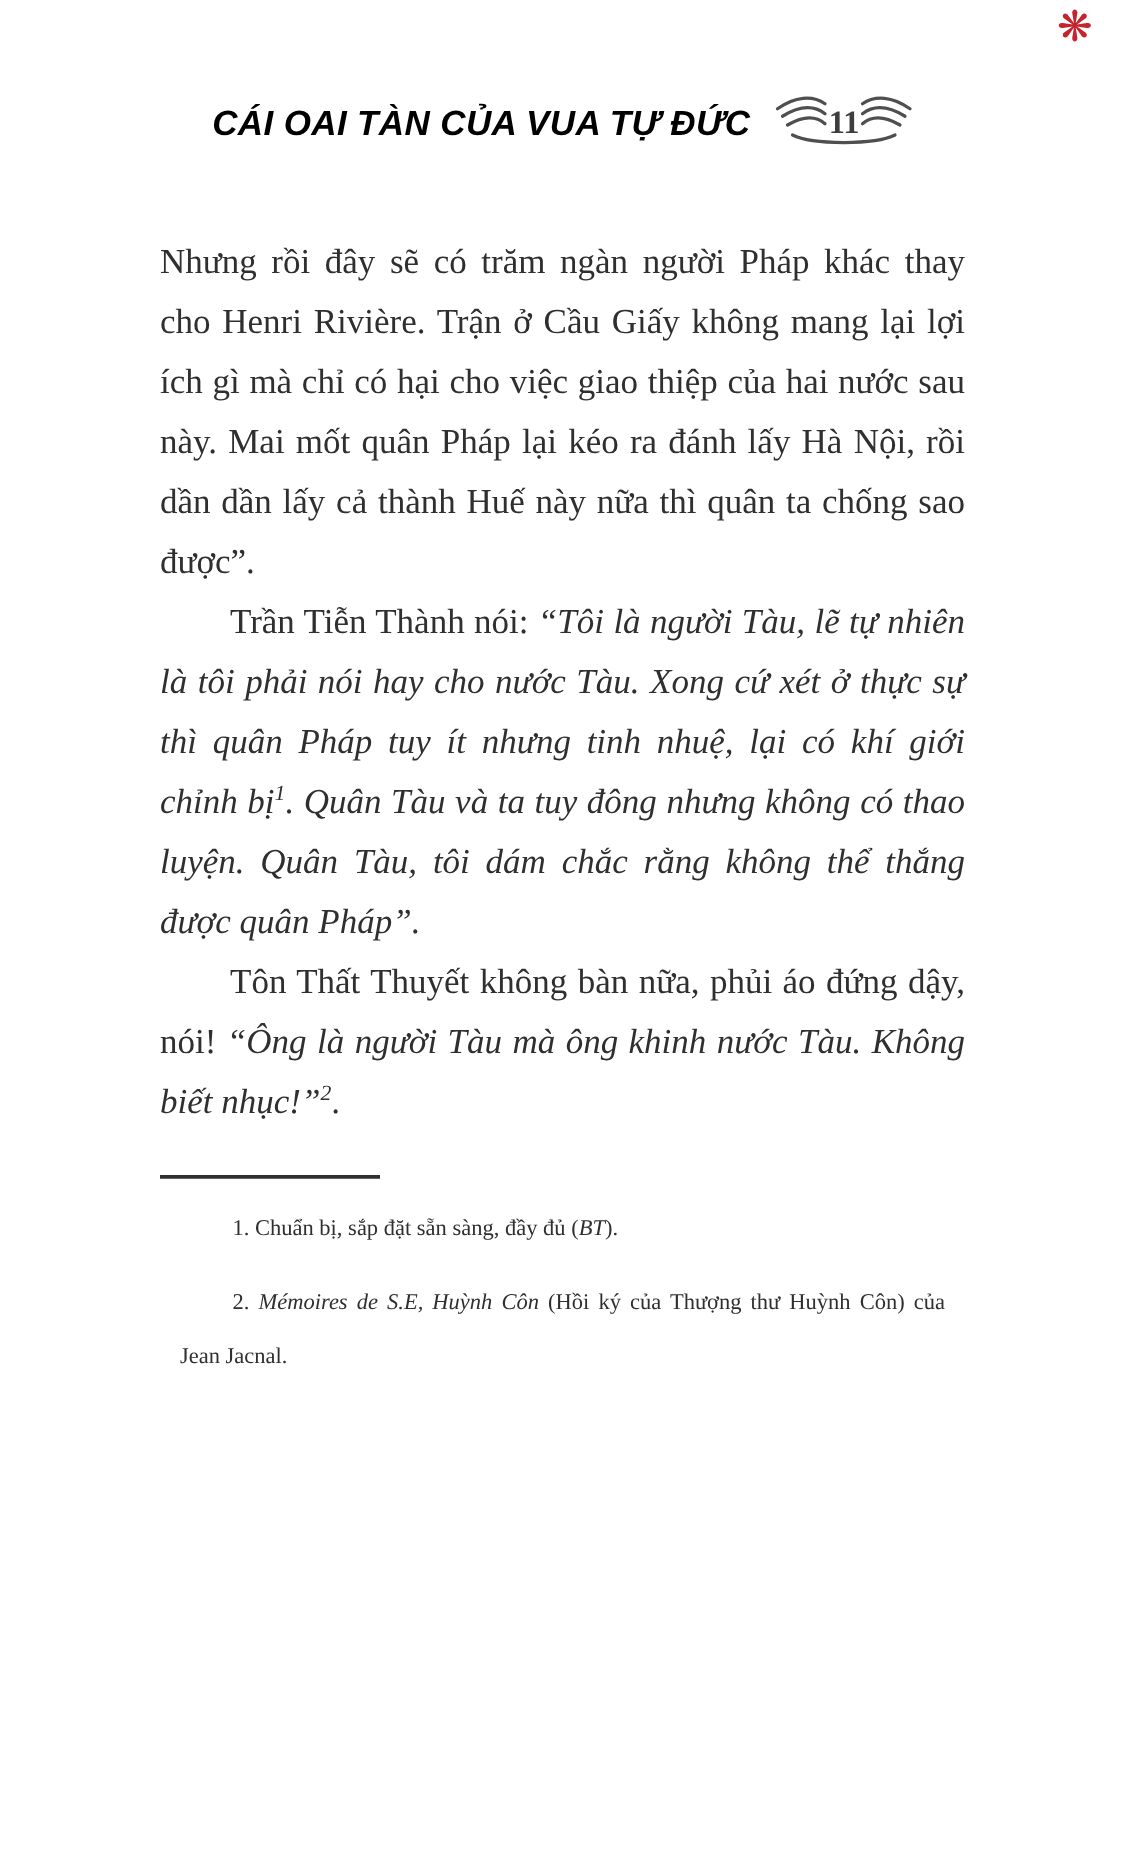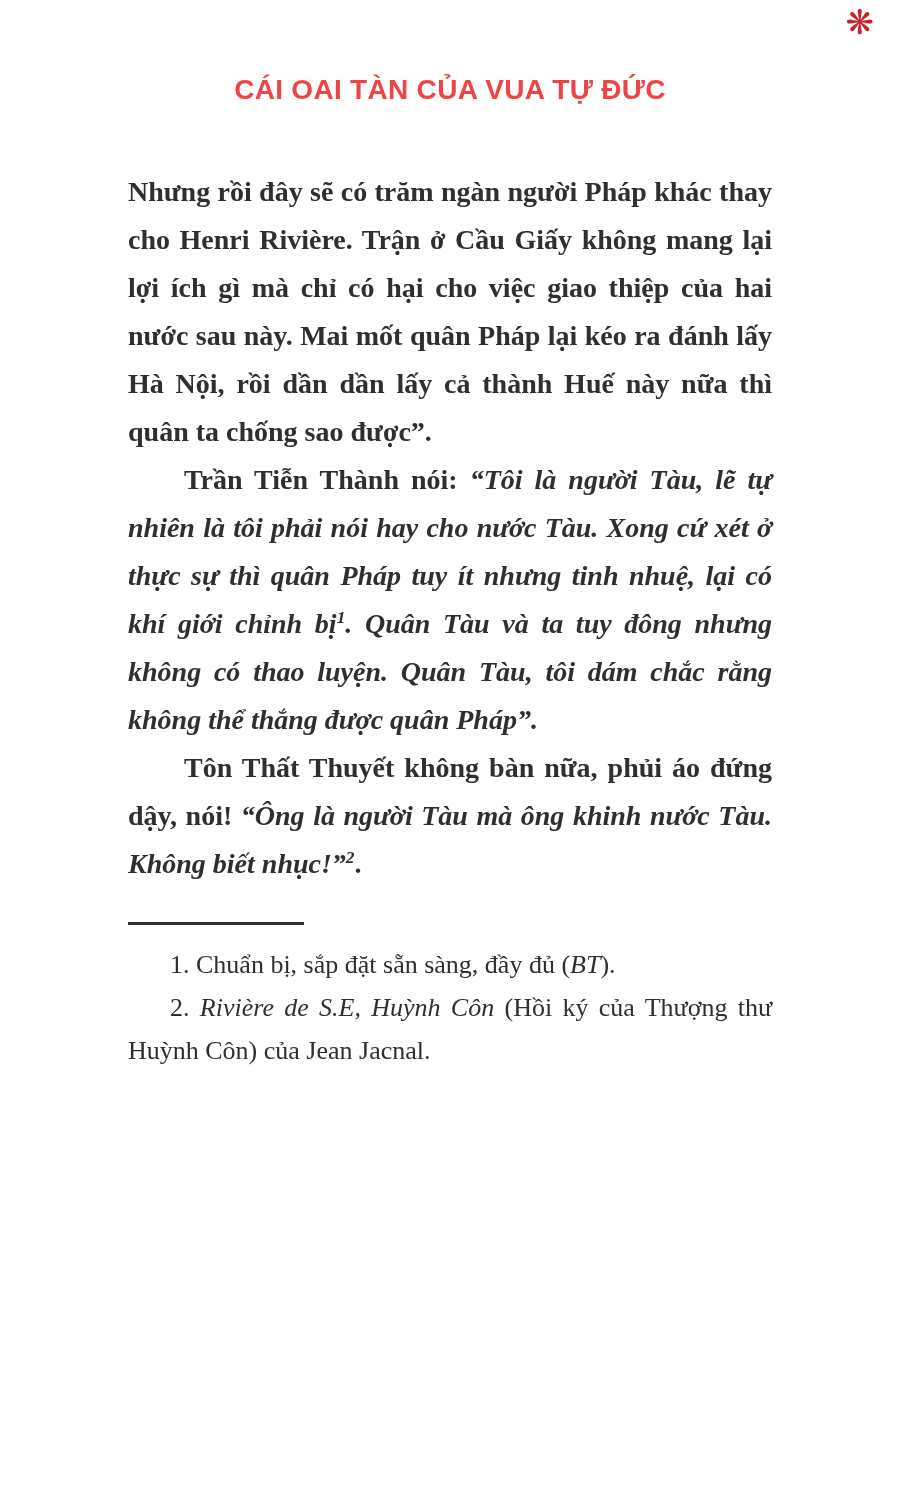--- a/index.html
+++ b/index.html
@@ -28,41 +28,42 @@
     justify-content: center;
     gap: 20px;
     padding-top: 74px;
   }
   .chapter-title {
     margin: 0;
     font-family: "Liberation Sans", sans-serif;
     font-weight: bold;
     font-size: 28px;
     letter-spacing: 0.3px;
-    color: #ef4444;
+    color: #000000;
     white-space: nowrap;
+    font-style: italic;
   }
   .book-badge {
     position: relative;
     width: 110px;
     height: 50px;
     flex: 0 0 auto;
   }
   .book-badge svg { position: absolute; left: 0; top: 0; }
   .pagenum {
     position: absolute;
     left: 0; right: 0;
     top: 9px;
     text-align: center;
     font-family: "Liberation Serif", serif;
     font-weight: bold;
     font-size: 26px;
     color: #3d3d3d;
   }
-  .body-text { padding: 62px 128px 0 128px; font-weight: bold; }
+  .body-text { padding: 62px 128px 0 128px; }
   .para {
     margin: 0;
     font-size: 28px;
     line-height: 48px;
     text-align: justify;
     text-indent: 56px;
   }
   .para.no-indent { text-indent: 0; }
   .seg-italic { font-style: italic; }
   sup.fn-ref {
@@ -71,53 +72,67 @@
     line-height: 0;
   }
   .page-footer { padding: 0 128px; margin-top: 34px; }
   .fn-divider {
     width: 176px;
     border: 0;
     border-top: 3px solid #2f2f2f;
     margin: 0 0 18px 0;
   }
   .footnote {
-    margin: 0;
-    font-size: 26px;
+    margin: 16px;
+    font-size: 18px;
     line-height: 43px;
     text-align: justify;
     text-indent: 42px;
   }
 </style>
 </head>
 <body>
 
 <div class="page">
 
   <div class="corner-flower">❋</div>
 
   <header class="page-header">
     <h1 class="chapter-title">CÁI OAI TÀN CỦA VUA TỰ ĐỨC</h1>
+    <div class="book-badge">
+      <svg width="110" height="50" viewBox="0 0 110 50" fill="none" xmlns="http://www.w3.org/2000/svg">
+        <g stroke="#4f4f4f" stroke-width="2.6" stroke-linecap="round" fill="none">
+          <path d="M40 9 C30 2 16 3 2 13"></path>
+          <path d="M40 17 C31 10 19 11 6 19"></path>
+          <path d="M40 25 C32 18 22 19 10 26"></path>
+          <path d="M70 9 C80 2 94 3 108 13"></path>
+          <path d="M70 17 C79 10 91 11 104 19"></path>
+          <path d="M70 25 C78 18 88 19 100 26"></path>
+          <path d="M14 34 C30 42 80 42 96 34"></path>
+        </g>
+      </svg>
+      <span class="pagenum">11</span>
+    </div>
   </header>
 
   <main class="body-text">
     <p class="para no-indent">
       <span>Nhưng rồi đây sẽ có trăm ngàn người Pháp khác thay cho Henri Rivière. Trận ở Cầu Giấy không mang lại lợi ích gì mà chỉ có hại cho việc giao thiệp của hai nước sau này. Mai mốt quân Pháp lại kéo ra đánh lấy Hà Nội, rồi dần dần lấy cả thành Huế này nữa thì quân ta chống sao được”.</span>
     </p>
     <p class="para">
       <span>Trần Tiễn Thành nói: </span><span class="seg-italic">“Tôi là người Tàu, lẽ tự nhiên là tôi phải nói hay cho nước Tàu. Xong cứ xét ở thực sự thì quân Pháp tuy ít nhưng tinh nhuệ, lại có khí giới chỉnh bị</span><sup class="fn-ref seg-italic">1</sup><span class="seg-italic">. Quân Tàu và ta tuy đông nhưng không có thao luyện. Quân Tàu, tôi dám chắc rằng không thể thắng được quân Pháp”.</span>
     </p>
     <p class="para">
       <span>Tôn Thất Thuyết không bàn nữa, phủi áo đứng dậy, nói! </span><span class="seg-italic">“Ông là người Tàu mà ông khinh nước Tàu. Không biết nhục!”</span><sup class="fn-ref seg-italic">2</sup><span>.</span>
     </p>
   </main>
 
   <footer class="page-footer">
     <hr class="fn-divider">
     <p class="footnote">
       <span>1. Chuẩn bị, sắp đặt sẵn sàng, đầy đủ (</span><span class="seg-italic">BT</span><span>).</span>
     </p>
     <p class="footnote">
-      <span>2. </span><span class="seg-italic">Rivière de S.E, Huỳnh Côn</span><span> (Hồi ký của Thượng thư Huỳnh Côn) của Jean Jacnal.</span>
+      <span>2. </span><span class="seg-italic">Mémoires de S.E, Huỳnh Côn</span><span> (Hồi ký của Thượng thư Huỳnh Côn) của Jean Jacnal.</span>
     </p>
   </footer>
 
 </div>
 
 </body></html>

